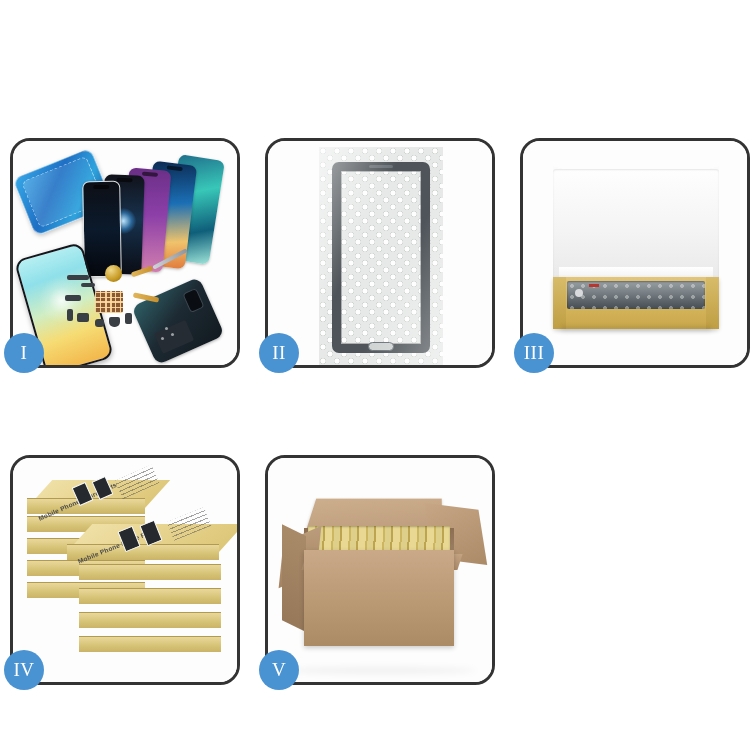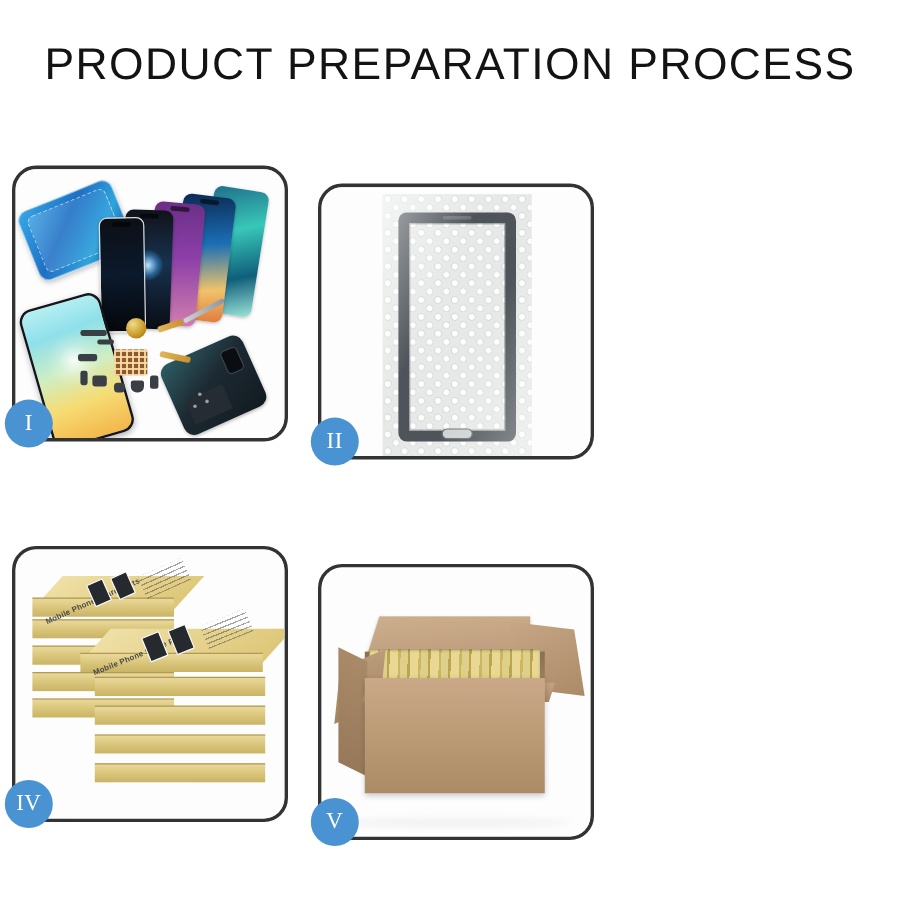--- a/index.html
+++ b/index.html
@@ -29,21 +29,21 @@
   .grid { position:absolute; left:10px; top:138px; width:730px; height:555px; }
   .panel {
     position:absolute; width:230px; height:230px;
     border: 3px solid #333333; border-radius: 20px;
     background:#ffffff; overflow:visible;
   }
   .panel .clip {
     position:absolute; inset:0; border-radius:17px; overflow:hidden;
     background:#fdfdfd;
   }
-  .col0 { left: 0; }   .col1 { left: 255px; margin-top: 15px; } .col2 { left: 510px; }
+  .col0 { left: 0; }   .col1 { left: 255px; } .col2 { left: 510px; }
   .row0 { top: 0; }    .row1 { top: 317px; }
 
   .badge {
     position:absolute; left:-9px; bottom:-8px;
     width:40px; height:40px; border-radius:50%;
     background:#4a93d2; color:#ffffff;
     font-family:"Liberation Serif", serif;
     font-size:19px; line-height:40px; text-align:center;
     letter-spacing:.5px; z-index:6; font-weight:400;
   }
@@ -242,21 +242,20 @@
 
   .pshadow { position:absolute; left:18px; bottom:8px; width:190px; height:7px;
       background:rgba(0,0,0,.05); filter:blur(3px); border-radius:50%; }
 </style>
 </head>
 <body>
 
 <div id="root">
 
   <div class="header">
-    <div class="title">PRODUCT PREPARATION PROCESS</div>
   </div>
 
   <div class="grid">
 
     <div class="panel col0 row0">
       <div class="clip p1">
         <div class="protector">
           <div class="sheet"></div>
             <div class="inner"></div>
         </div>
@@ -309,20 +308,39 @@
           <div class="glasspanel">
               <span class="ear"></span>
               <span class="home"></span>
             </div>
           <div class="bw-sheen"></div>
         </div>
       </div>
       <div class="badge">II</div>
     </div>
 
+    <div class="panel col2 row0">
+      <div class="clip">
+        <div class="box3">
+          <div class="foam-flapL"></div>
+          <div class="foam-flapR"></div>
+          <div class="foam-back"></div>
+          <div class="foam-front"></div>
+          <div class="tray">
+            <span class="lipL"></span>
+              <span class="lipR"></span>
+            <span class="item"></span>
+            <span class="dot"></span>
+              <span class="red"></span>
+            <span class="shadow"></span>
+          </div>
+        </div>
+      </div>
+      <div class="badge">III</div>
+    </div>
 
     <div class="panel col0 row1">
       <div class="clip">
         <div class="stack">
 
           <div class="sbox" style="left:4px;  top:40px; width:118px; height:20px;">
             <div class="front"></div>
             </div>
           <div class="sbox" style="left:4px;  top:62px; width:118px; height:20px;">
             <div class="front"></div>

